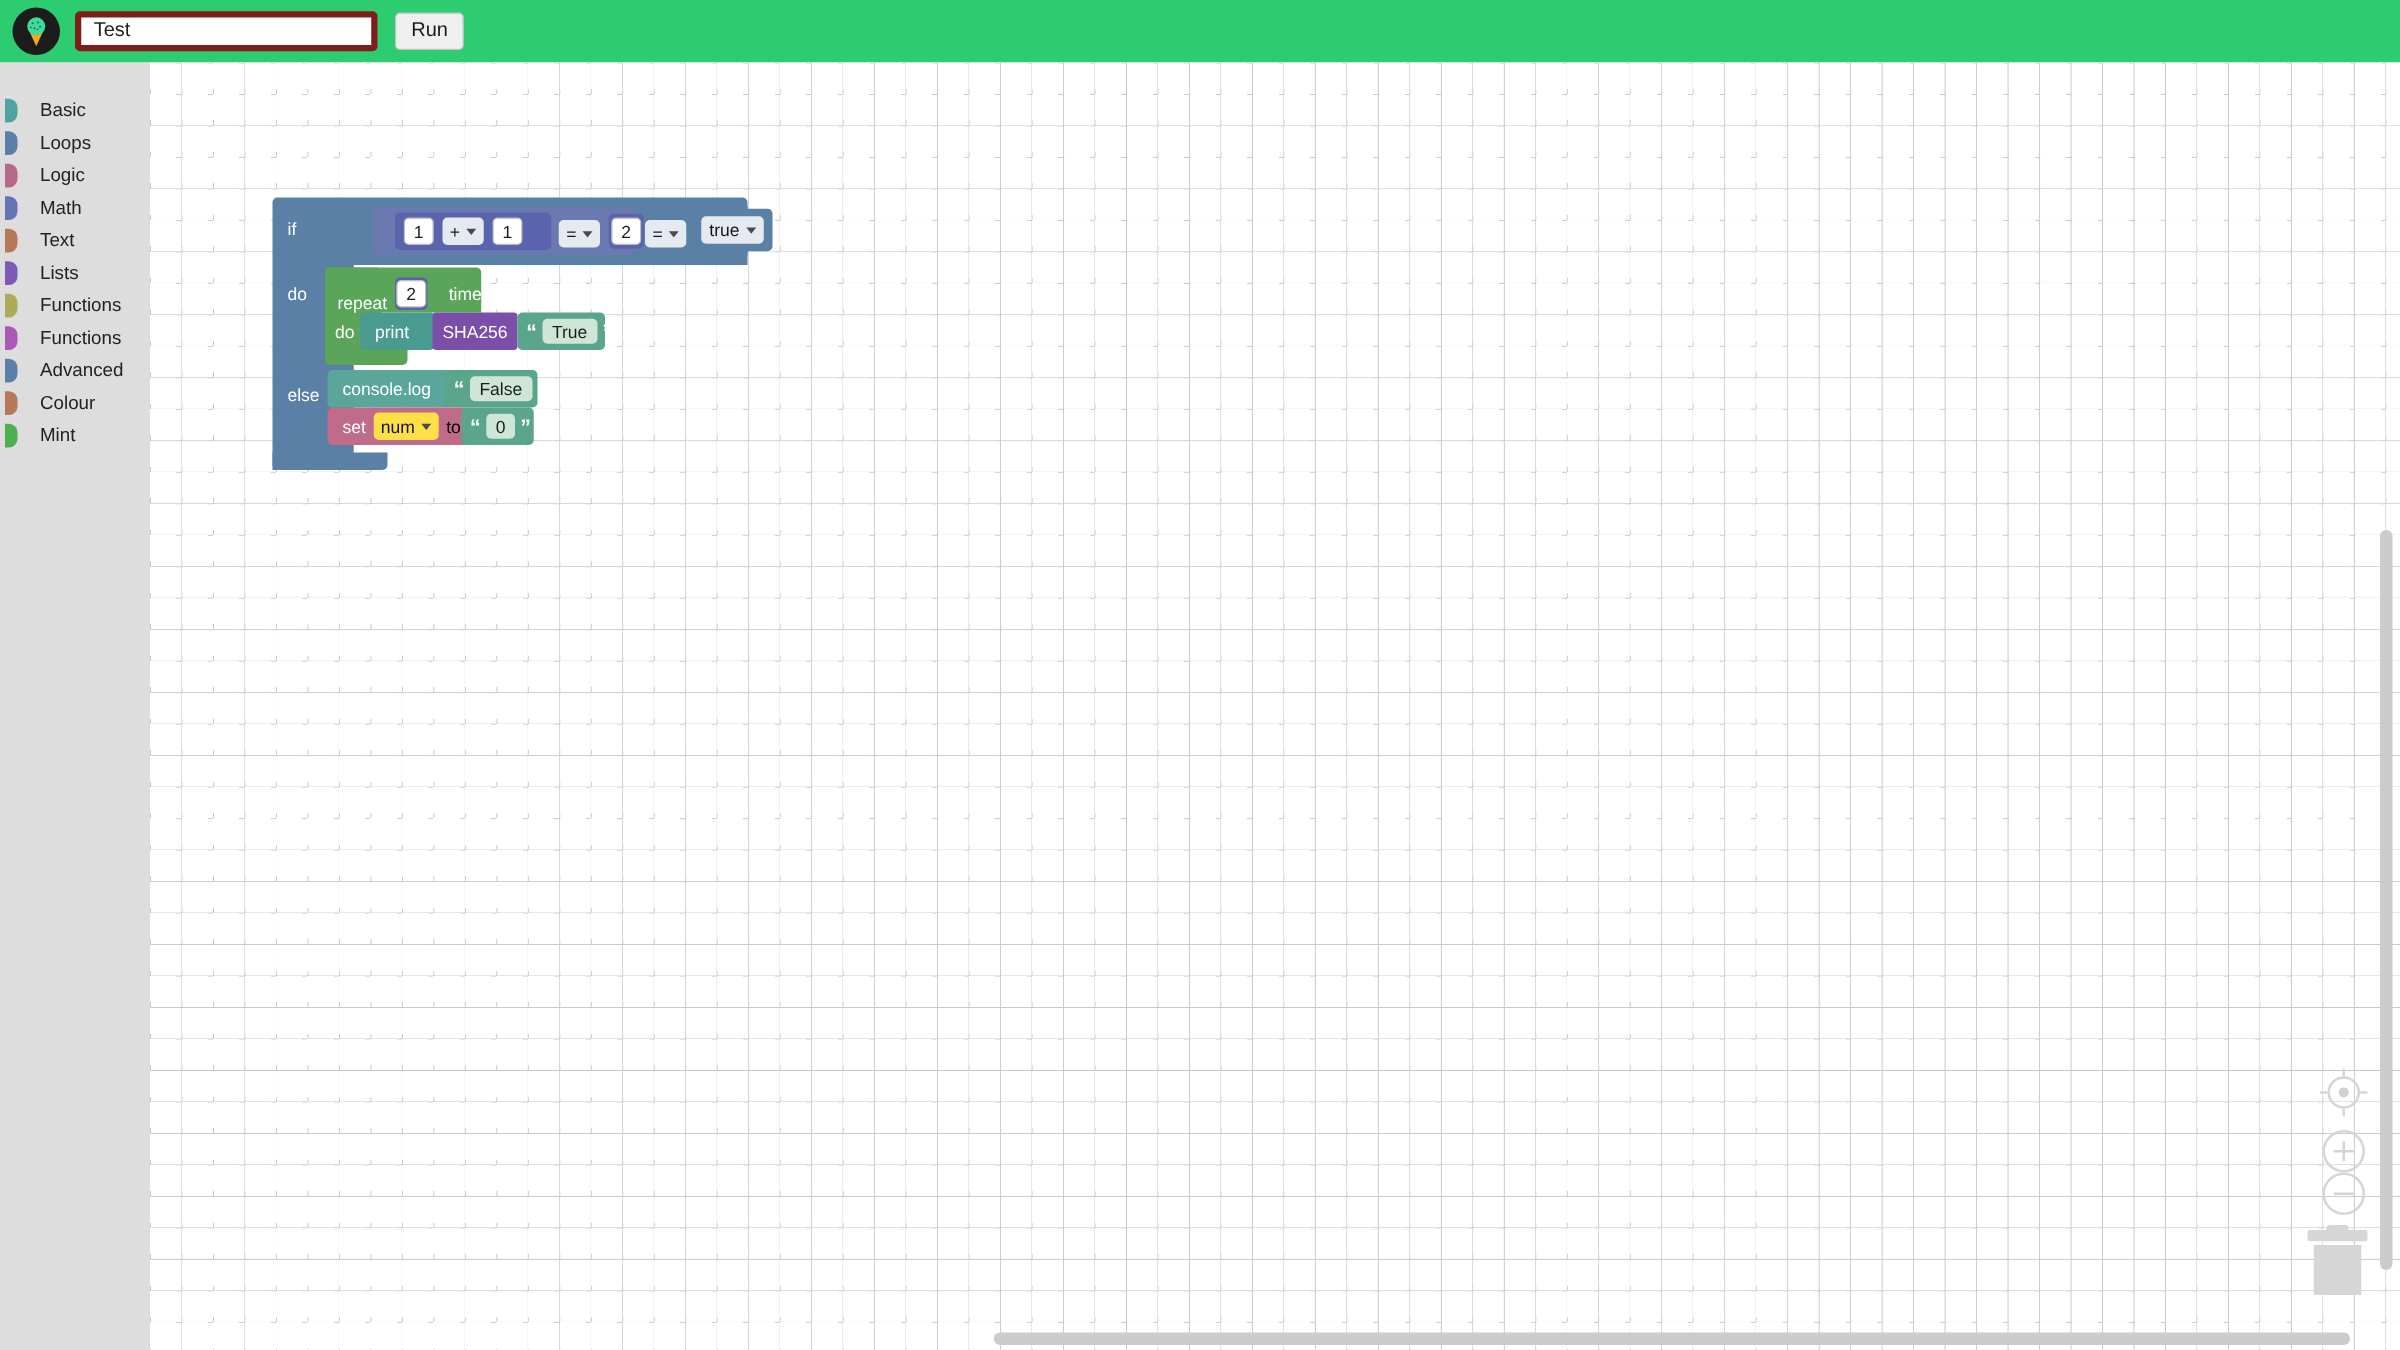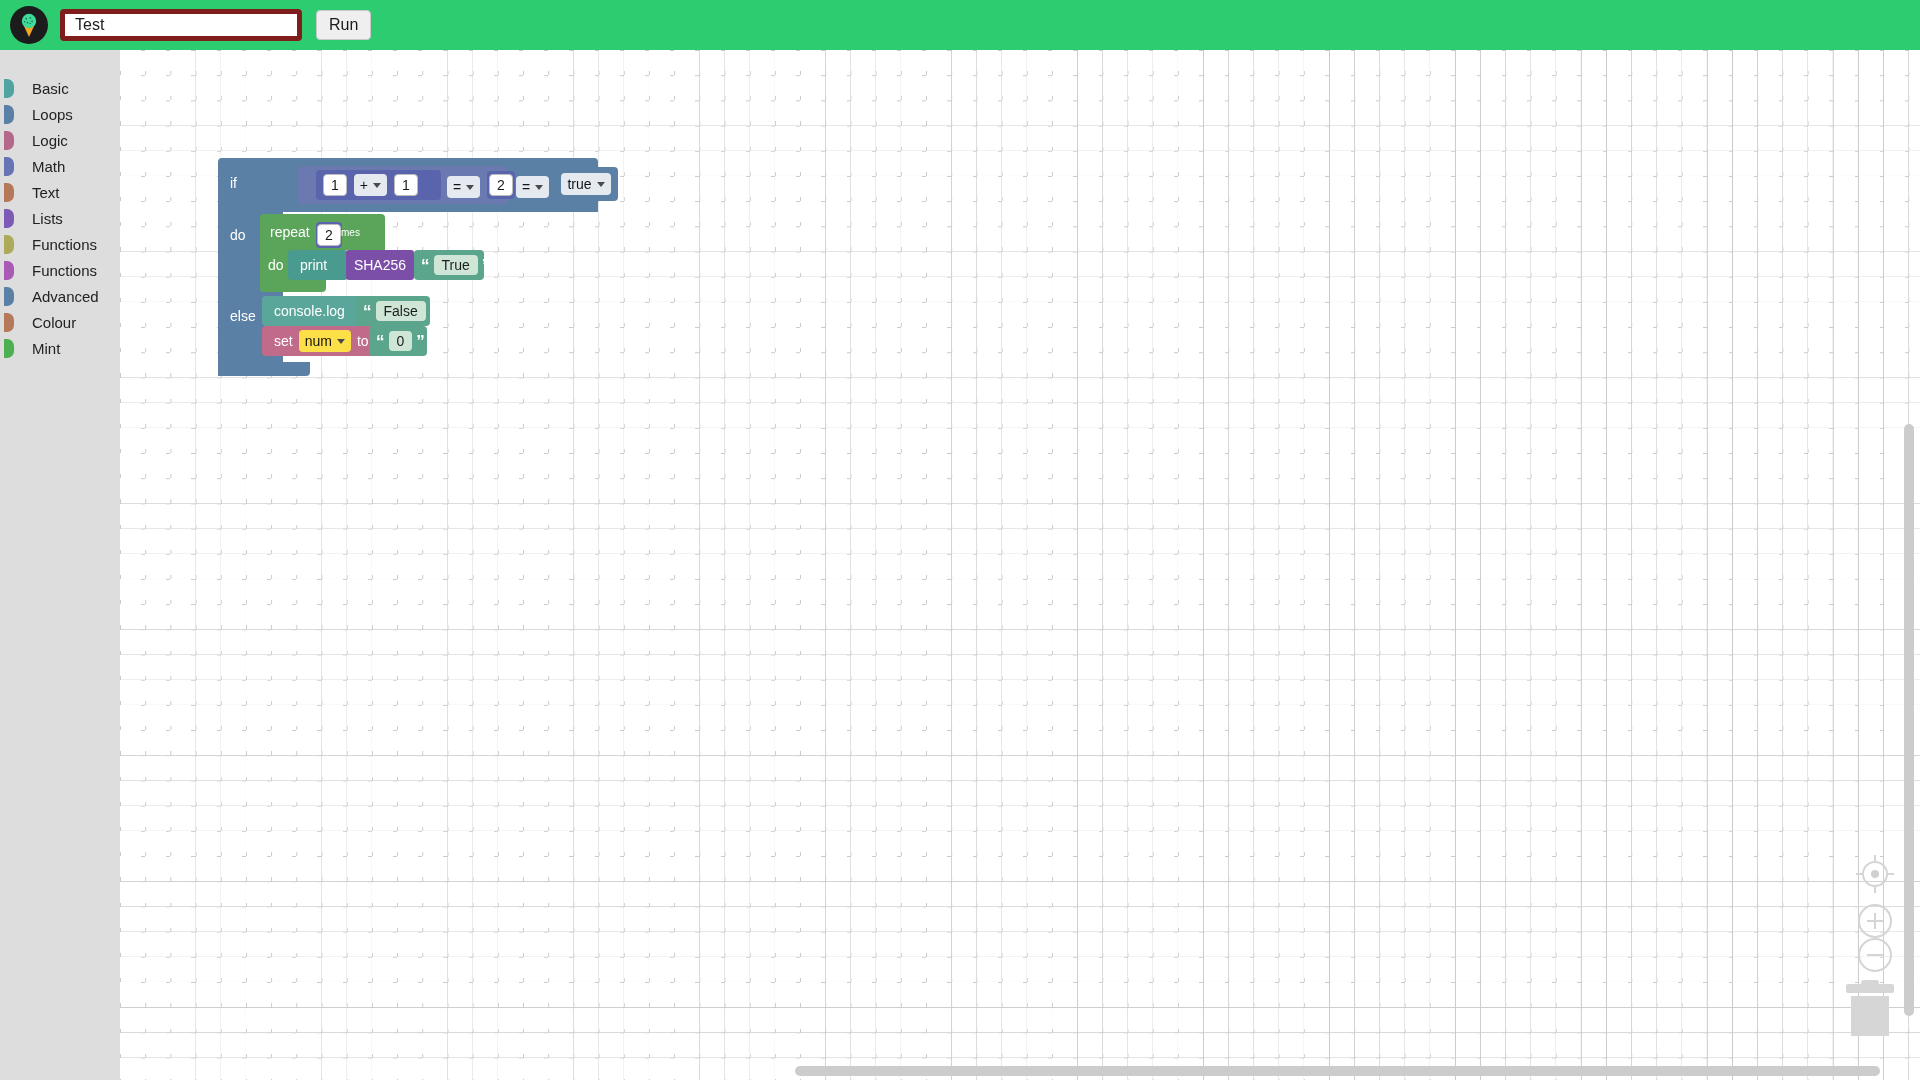--- a/index.html
+++ b/index.html
@@ -350,27 +350,27 @@
 
     <div class="blk" style="left:434px; top:117px; width:64px; height:34px; background:#5b80a5; border-radius:4px; display:flex; align-items:center; justify-content:center;">
       <span class="dropdown" style="background:#e4eaf0;">
         <span>true</span>
         <span class="caret"></span>
       </span>
     </div>
 
     <div class="blk" style="left:140px; top:164px; width:45px; height:78px; background:#5ba55b; border-radius:4px;">
     </div>
-    <div class="blk" style="left:140px; top:164px; width:125px; height:36px; background:#5ba55b; border-radius:4px 4px 0 0; display:flex; align-items:center; gap:7px; padding:0 10px;">
+    <div class="blk" style="left:140px; top:164px; width:125px; height:36px; background:#5ba55b; border-radius:4px 4px 0 0; display:flex; align-items:flex-end; gap:7px; padding:0 10px;">
       <span style="color:#fff; font-size:14px;">repeat</span>
     </div>
     <div class="blk" style="left:196px; top:172px; width:26px; height:26px; background:#5a64ad; border-radius:4px; display:flex; align-items:center; justify-content:center;">
       <span class="field">2</span>
     </div>
-    <span style="position:absolute; left:216px; top:177px; color:#fff; font-size:10px;">times</span>
+    <span style="position:absolute; left:239px; top:177px; color:#fff; font-size:14px;">times</span>
 
     <span style="position:absolute; left:148px; top:207px; color:#fff; font-size:14px;">do</span>
     <div class="blk" style="left:140px; top:230px; width:66px; height:12px; background:#5ba55b; border-radius:0 0 4px 4px;"></div>
 
     <div class="blk" style="left:168px; top:200px; width:60px; height:30px; background:#4a9b8f; border-radius:4px; display:flex; align-items:center; padding-left:12px;">
       <span style="color:#fff; font-size:14px;">print</span>
     </div>
     <div class="blk" style="left:226px; top:200px; width:68px; height:30px; background:#7b4fa8; border-radius:3px; display:flex; align-items:center; justify-content:center;">
       <span style="color:#fff; font-size:14px;">SHA256</span>
     </div>
@@ -388,21 +388,21 @@
       <span class="text-field">False</span>
       <span class="quote">”</span>
     </div>
 
     <div class="blk" style="left:142px; top:276px; width:113px; height:30px; background:#c06b8a; border-radius:4px; display:flex; align-items:center; gap:6px; padding-left:12px;">
       <span style="color:#ffffff; font-size:14px;">set</span>
       <span class="dropdown" style="background:#fde047;">
         <span>num</span>
         <span class="caret"></span>
       </span>
-      <span style="color:#ffffff; font-size:14px;">to</span>
+      <span style="color:#000000; font-size:14px;">to</span>
     </div>
     <div class="blk" style="left:249px; top:276px; width:58px; height:30px; background:#5ba58c; border-radius:4px; display:flex; align-items:center; gap:4px; padding:0 7px;">
       <span class="quote">“</span>
       <span class="text-field">0</span>
       <span class="quote">”</span>
     </div>
 
   </div>
 </div>
 

